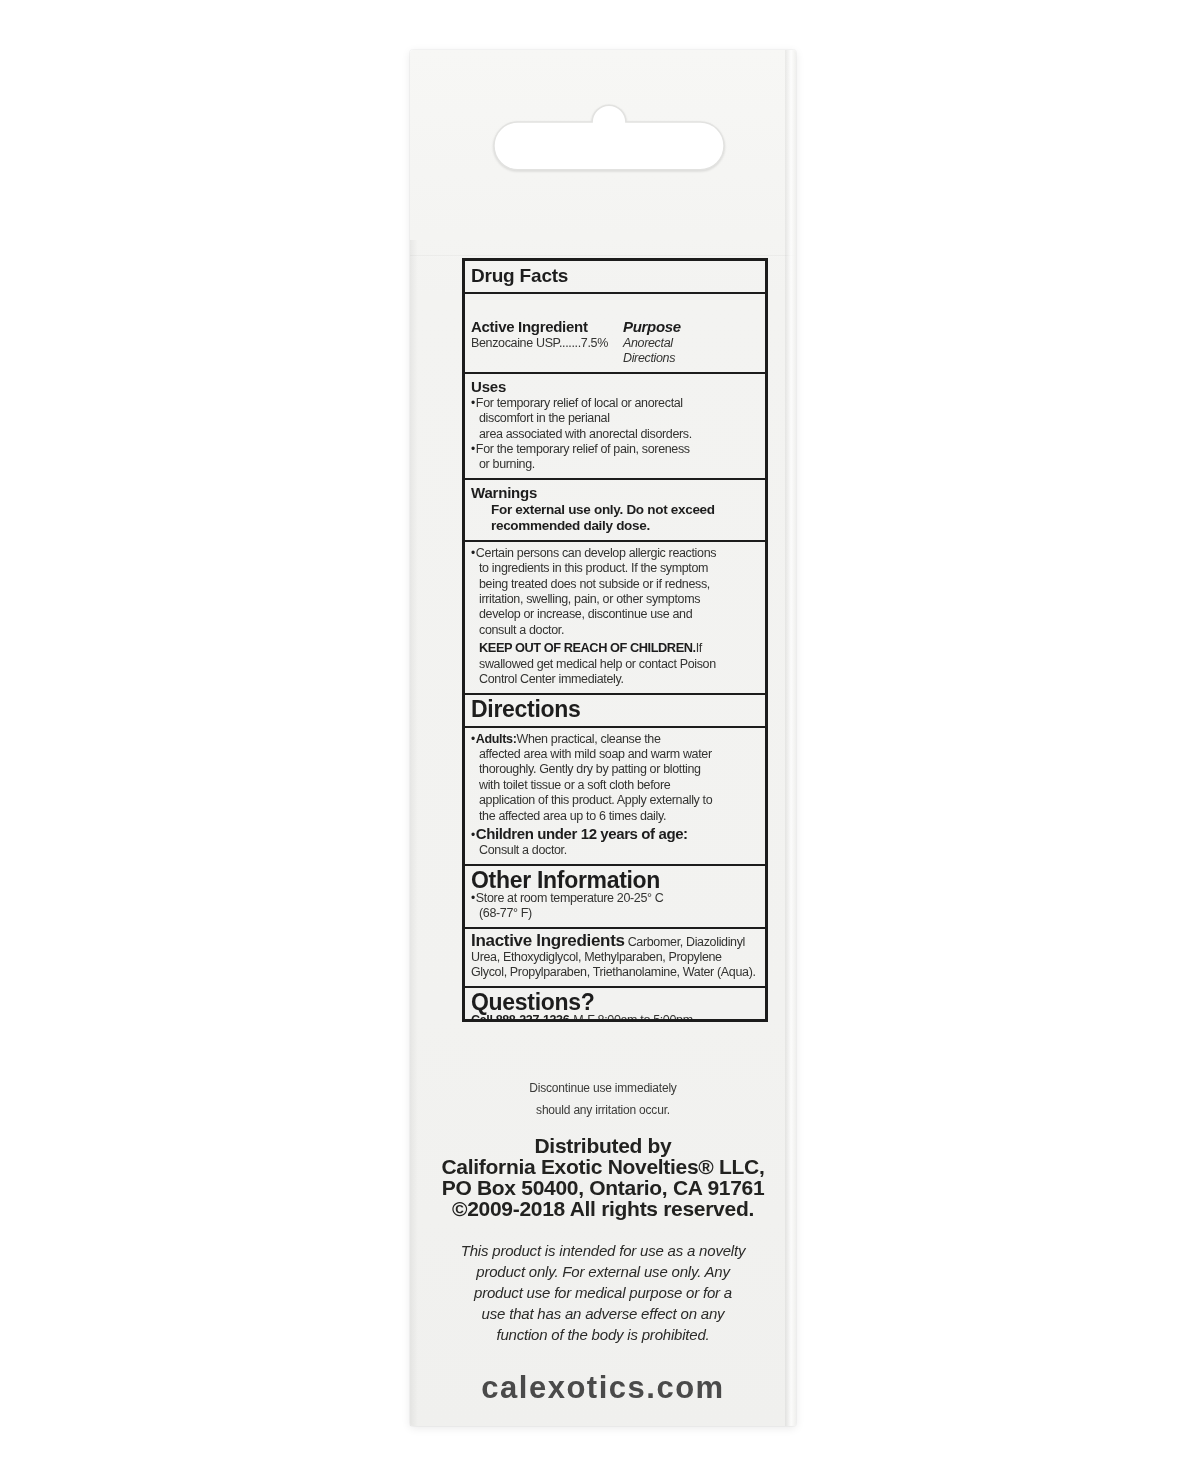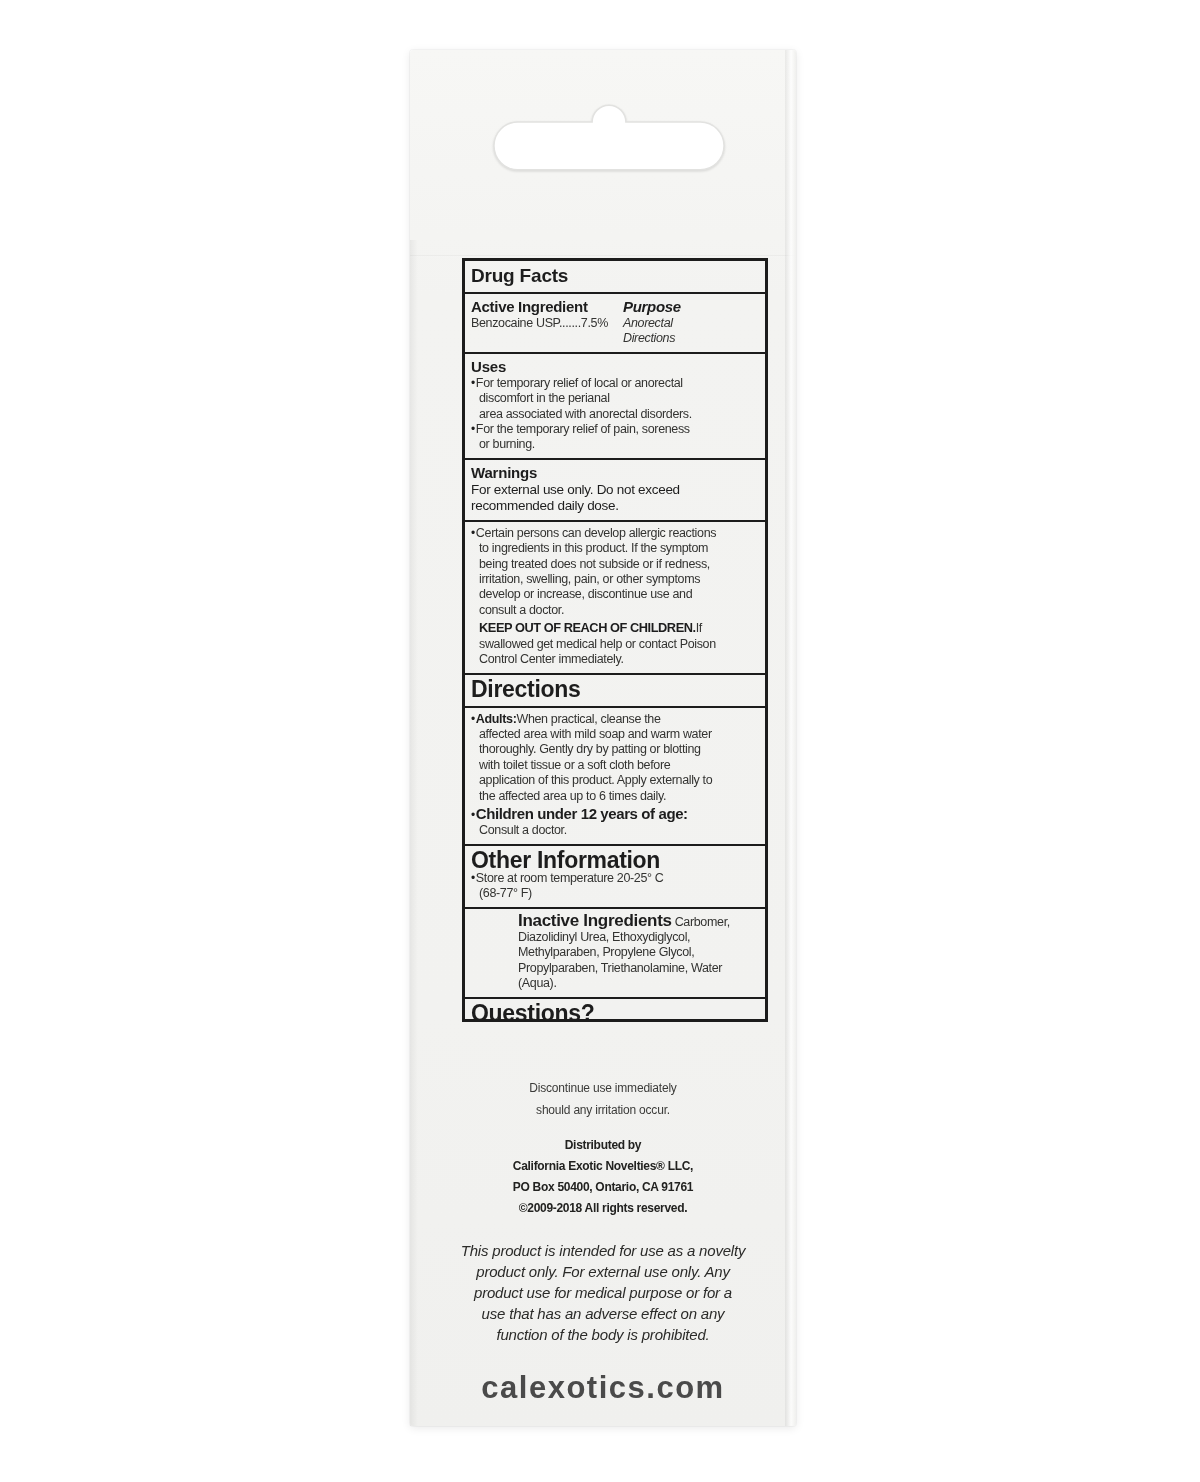--- a/index.html
+++ b/index.html
@@ -31,42 +31,42 @@
     filter:drop-shadow(0 1px 1px rgba(0,0,0,0.12));}
 
   
   .panel{position:absolute;left:52px;top:208px;width:306px;height:764px;
     border:3px solid var(--panel-border);overflow:hidden;color:var(--ink);}
   .row{padding:4px 6px 5px 6px;}
   .row + .row{border-top:2px solid var(--panel-border);}
   .df-title{font-size:19px;font-weight:bold;letter-spacing:-0.2px;}
   .h1{font-size:15px;font-weight:bold;letter-spacing:-0.2px;line-height:18px;}
   .h1-lg{font-size:23px;font-weight:bold;letter-spacing:-0.3px;line-height:21px;}
-  .h2{font-size:15px;font-weight:bold;letter-spacing:-0.3px;line-height:18px;}
+  .h2{font-size:15px;font-weight:bold;letter-spacing:-0.3px;line-height:18px;margin-top:20px;}
   .line{font-size:12.5px;line-height:15.4px;letter-spacing:-0.35px;color:var(--body-ink);white-space:nowrap;}
   .line b{color:var(--ink);}
   .ind{padding-left:8px;}
   .dot{font-size:12px;margin-right:1px;color:var(--ink);}
-  .boldline{font-size:13.5px;font-weight:normal;line-height:16.5px;letter-spacing:-0.3px;color:var(--ink);white-space:nowrap;}
+  .boldline{font-size:13.5px;font-weight:bold;line-height:16.5px;letter-spacing:-0.3px;color:var(--ink);white-space:nowrap;margin-left:20px;}
   .keep b{font-size:12.8px;letter-spacing:-0.45px;}
   .gap-top{margin-top:2px;}
   .cols{display:flex;}
   .col-l{width:152px;flex:0 0 152px;}
   .col-r{flex:1;font-style:italic;}
   .child-label b{font-size:15px;letter-spacing:-0.4px;}
-  .flow{white-space:normal;font-size:12.5px;line-height:15.4px;letter-spacing:-0.35px;color:var(--body-ink);margin-left:47px;}
+  .flow{white-space:normal;font-size:12.5px;line-height:15.4px;letter-spacing:-0.35px;color:var(--body-ink);}
   .flow b{font-size:17px;letter-spacing:-0.3px;color:var(--ink);}
   .flow span{margin-left:3px;}
   .mlsp{margin-left:0;}
   .mlsp4{margin-left:4px;}
 
   
   .blk{position:absolute;left:0;width:100%;text-align:center;}
   .disc{top:1028px;font-size:12px;line-height:21.5px;color:#3b3b39;letter-spacing:-0.2px;}
-  .dist{top:1085px;font-size:12px;font-weight:bold;line-height:21px;color:#222220;letter-spacing:-0.3px;}
+  .dist{top:1085px;font-size:21px;font-weight:bold;line-height:21px;color:#222220;letter-spacing:-0.3px;}
   .disclaimer{top:1190px;font-size:15px;font-style:italic;line-height:21px;color:#2b2b29;letter-spacing:-0.2px;}
   .website{top:1320px;font-size:31px;font-weight:bold;letter-spacing:1.5px;color:var(--website-ink);}
 </style>
 </head>
 <body>
 
 <div class="stage">
   <div class="box">
 
     <svg class="hole" viewBox="0 0 240 86" aria-hidden="true">

